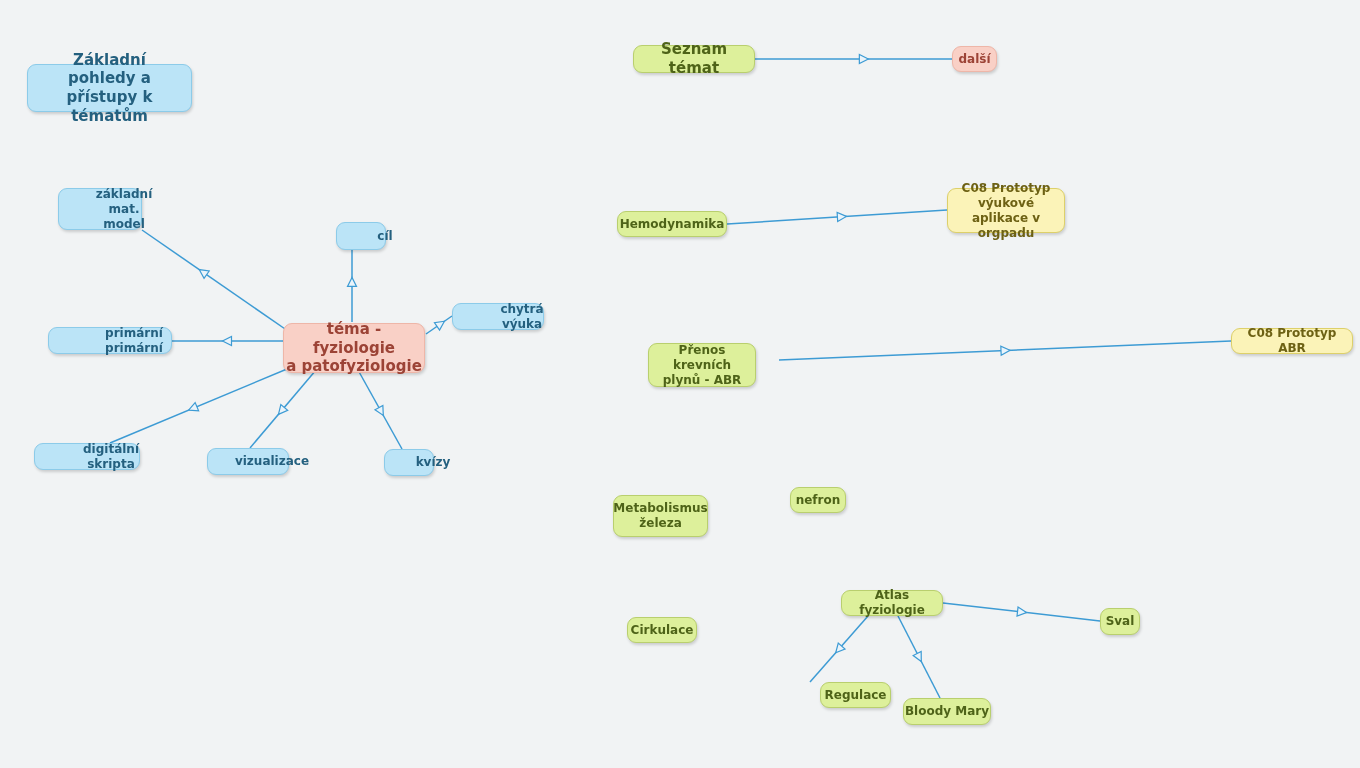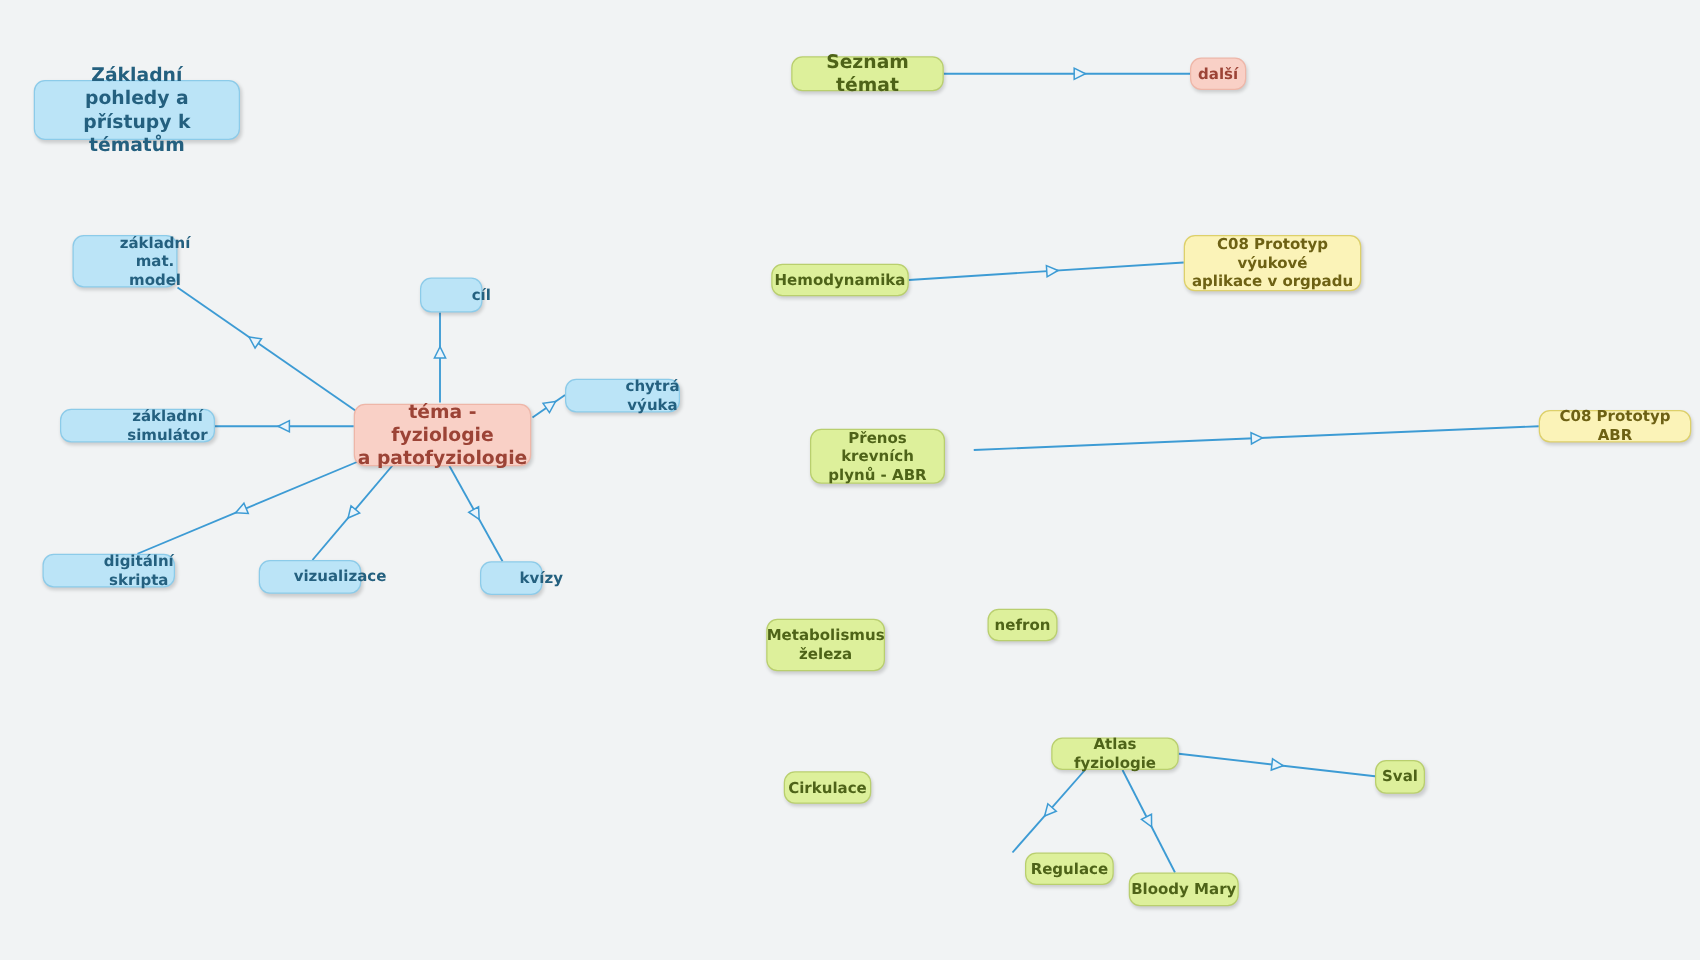--- a/index.html
+++ b/index.html
@@ -138,35 +138,35 @@
   <div class="node n-pink big-node" style="left: 283px; top: 323px; width: 142px; height: 50px;">téma - fyziologie
 a patofyziologie</div>
 
   <div class="node n-blue mid-node" style="left: 58px; top: 188px; width: 84px; height: 42px;">základní
 mat. model</div>
 
   <div class="node n-blue mid-node" style="left: 336px; top: 222px; width: 32px; height: 28px;">cíl</div>
 
   <div class="node n-blue mid-node" style="left: 452px; top: 303px; width: 92px; height: 27px;">chytrá výuka</div>
 
-  <div class="node n-blue mid-node" style="left: 48px; top: 327px; width: 124px; height: 27px;">základní simulátor</div>
+  <div class="node n-blue mid-node" style="left: 48px; top: 327px; width: 124px; height: 27px;">primární primární</div>
 
   <div class="node n-blue mid-node" style="left: 34px; top: 443px; width: 106px; height: 27px;">digitální skripta</div>
 
   <div class="node n-blue mid-node" style="left: 207px; top: 448px; width: 82px; height: 27px;">vizualizace</div>
 
   <div class="node n-blue mid-node" style="left: 384px; top: 449px; width: 49px; height: 27px;">kvízy</div>
 
   <div class="node n-green big-node" style="left: 633px; top: 45px; width: 122px; height: 28px;">Seznam témat</div>
 
   <div class="node n-pink mid-node" style="left: 952px; top: 46px; width: 45px; height: 26px;">další</div>
 
   <div class="node n-green mid-node" style="left: 617px; top: 211px; width: 110px; height: 26px;">Hemodynamika</div>
 
-  <div class="node n-yellow mid-node" style="left: 947px; top: 188px; width: 142px; height: 45px;">C08 Prototyp výukové
+  <div class="node n-yellow mid-node" style="left: 947px; top: 188px; width: 118px; height: 45px;">C08 Prototyp výukové
 aplikace v orgpadu</div>
 
   <div class="node n-green mid-node" style="left: 648px; top: 343px; width: 108px; height: 44px;">Přenos krevních
 plynů - ABR</div>
 
   <div class="node n-yellow mid-node" style="left: 1231px; top: 328px; width: 122px; height: 26px;">C08 Prototyp ABR</div>
 
   <div class="node n-green mid-node" style="left: 613px; top: 495px; width: 95px; height: 42px;">Metabolismus
 železa</div>
 

